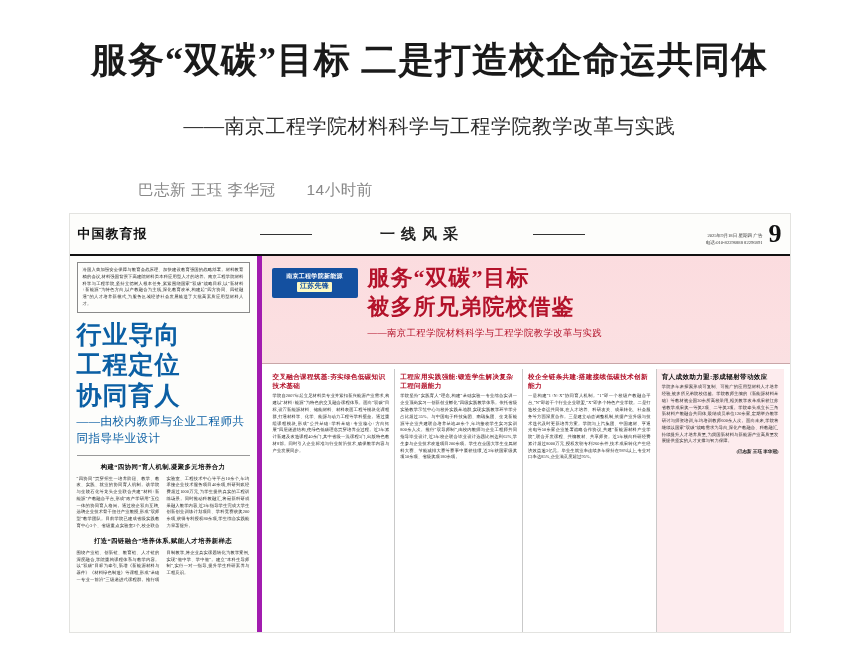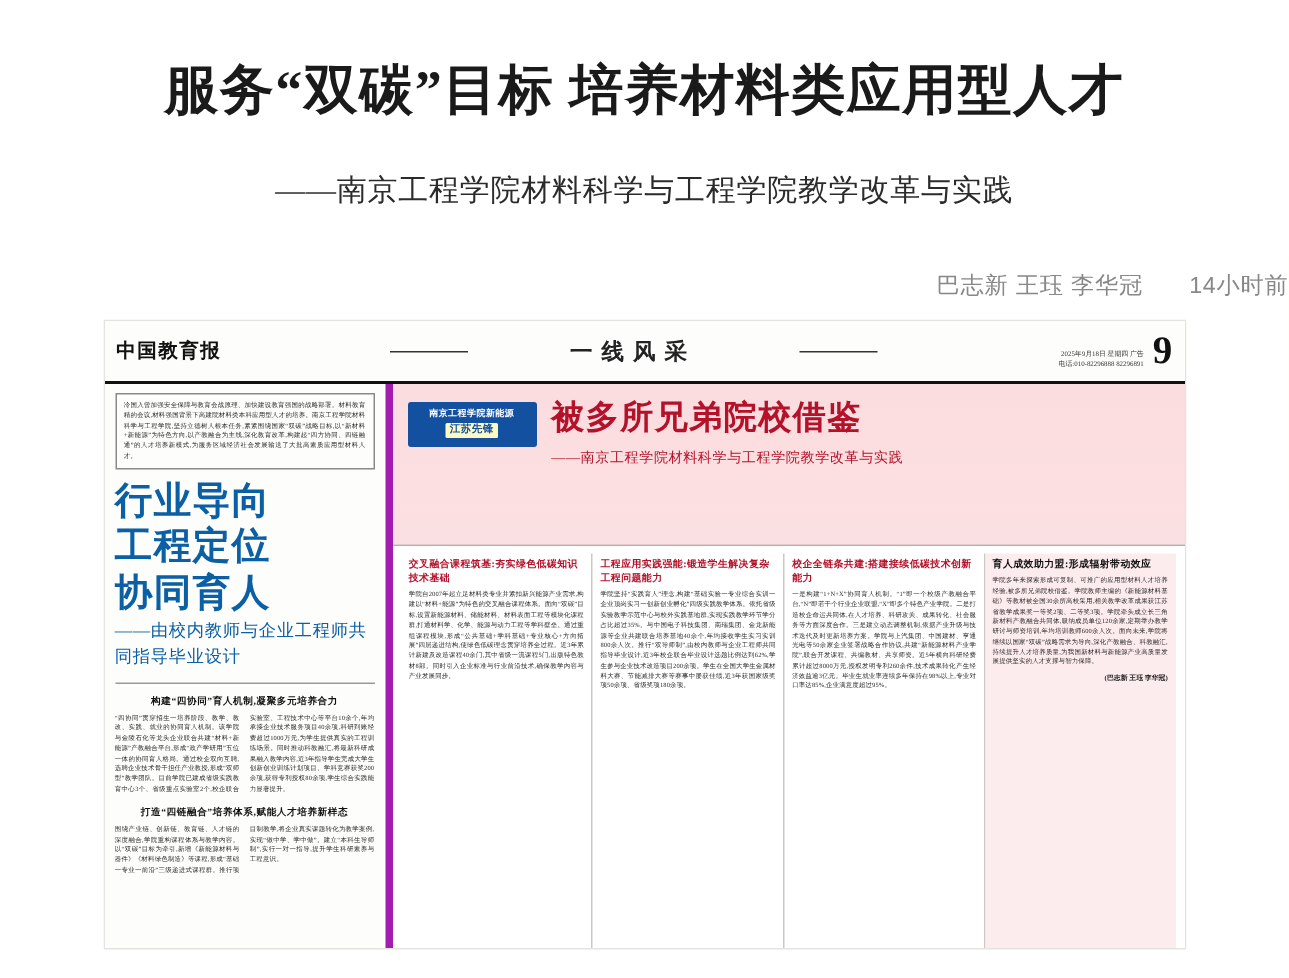--- a/index.html
+++ b/index.html
@@ -31,21 +31,20 @@
     color: #2b2b2b;
     margin: 30px 0 0 0;
     font-family: "Liberation Serif", serif;
     letter-spacing: 0.5px;
   }
   .byline {
     margin: 40px 0 0 138px;
     font-size: 15.5px;
     color: #888888;
     letter-spacing: 0.5px;
-    text-align: right;
   }
   .byline .authors { margin-right: 26px; }
   .byline .time { }
 
   
   .paper-wrap {
     margin: 12px auto 0 auto;
     width: 722px;
     height: 528px;
     overflow: hidden;
@@ -249,21 +248,21 @@
   .rule {
     border-top: 1px solid #999;
     margin: 4px 0;
   }
 </style>
 </head>
 <body>
 
 <div class="article">
 
-  <h1 class="headline">服务“双碳”目标 培养材料类应用型人才</h1>
+  <h1 class="headline">服务“双碳”目标 二是打造校企命运共同体</h1>
   <div class="subhead">——南京工程学院材料科学与工程学院教学改革与实践</div>
 
   <div class="byline">
     <span class="authors">巴志新 王珏 李华冠</span>
     <span class="time">14小时前</span>
   </div>
 
   <div class="paper-wrap">
     <div class="paper">
 
@@ -301,20 +300,21 @@
         </div>
 
         <div class="col-right">
 
           <div class="hero">
             <div class="hero-badge">
               <span>南京工程学院新能源</span>
               <span class="b2">江苏先锋</span>
             </div>
             <div class="hero-title">
+              <div>服务“双碳”目标</div>
               <div>被多所兄弟院校借鉴</div>
             </div>
             <div class="hero-sub">——南京工程学院材料科学与工程学院教学改革与实践</div>
           </div>
 
           <div class="article-grid">
 
             <div class="ag-col">
               <div class="ag-h">交叉融合课程筑基:夯实绿色低碳知识技术基础</div>
               <div class="tiny">学院自2007年起立足材料类专业并紧扣新兴能源产业需求,构建以“材料+能源”为特色的交叉融合课程体系。面向“双碳”目标,设置新能源材料、储能材料、材料表面工程等模块化课程群,打通材料学、化学、能源与动力工程等学科壁垒。通过重组课程模块,形成“公共基础+学科基础+专业核心+方向拓展”四层递进结构,使绿色低碳理念贯穿培养全过程。近3年累计新建及改造课程40余门,其中省级一流课程5门,出版特色教材8部。同时引入企业标准与行业前沿技术,确保教学内容与产业发展同步。</div>

